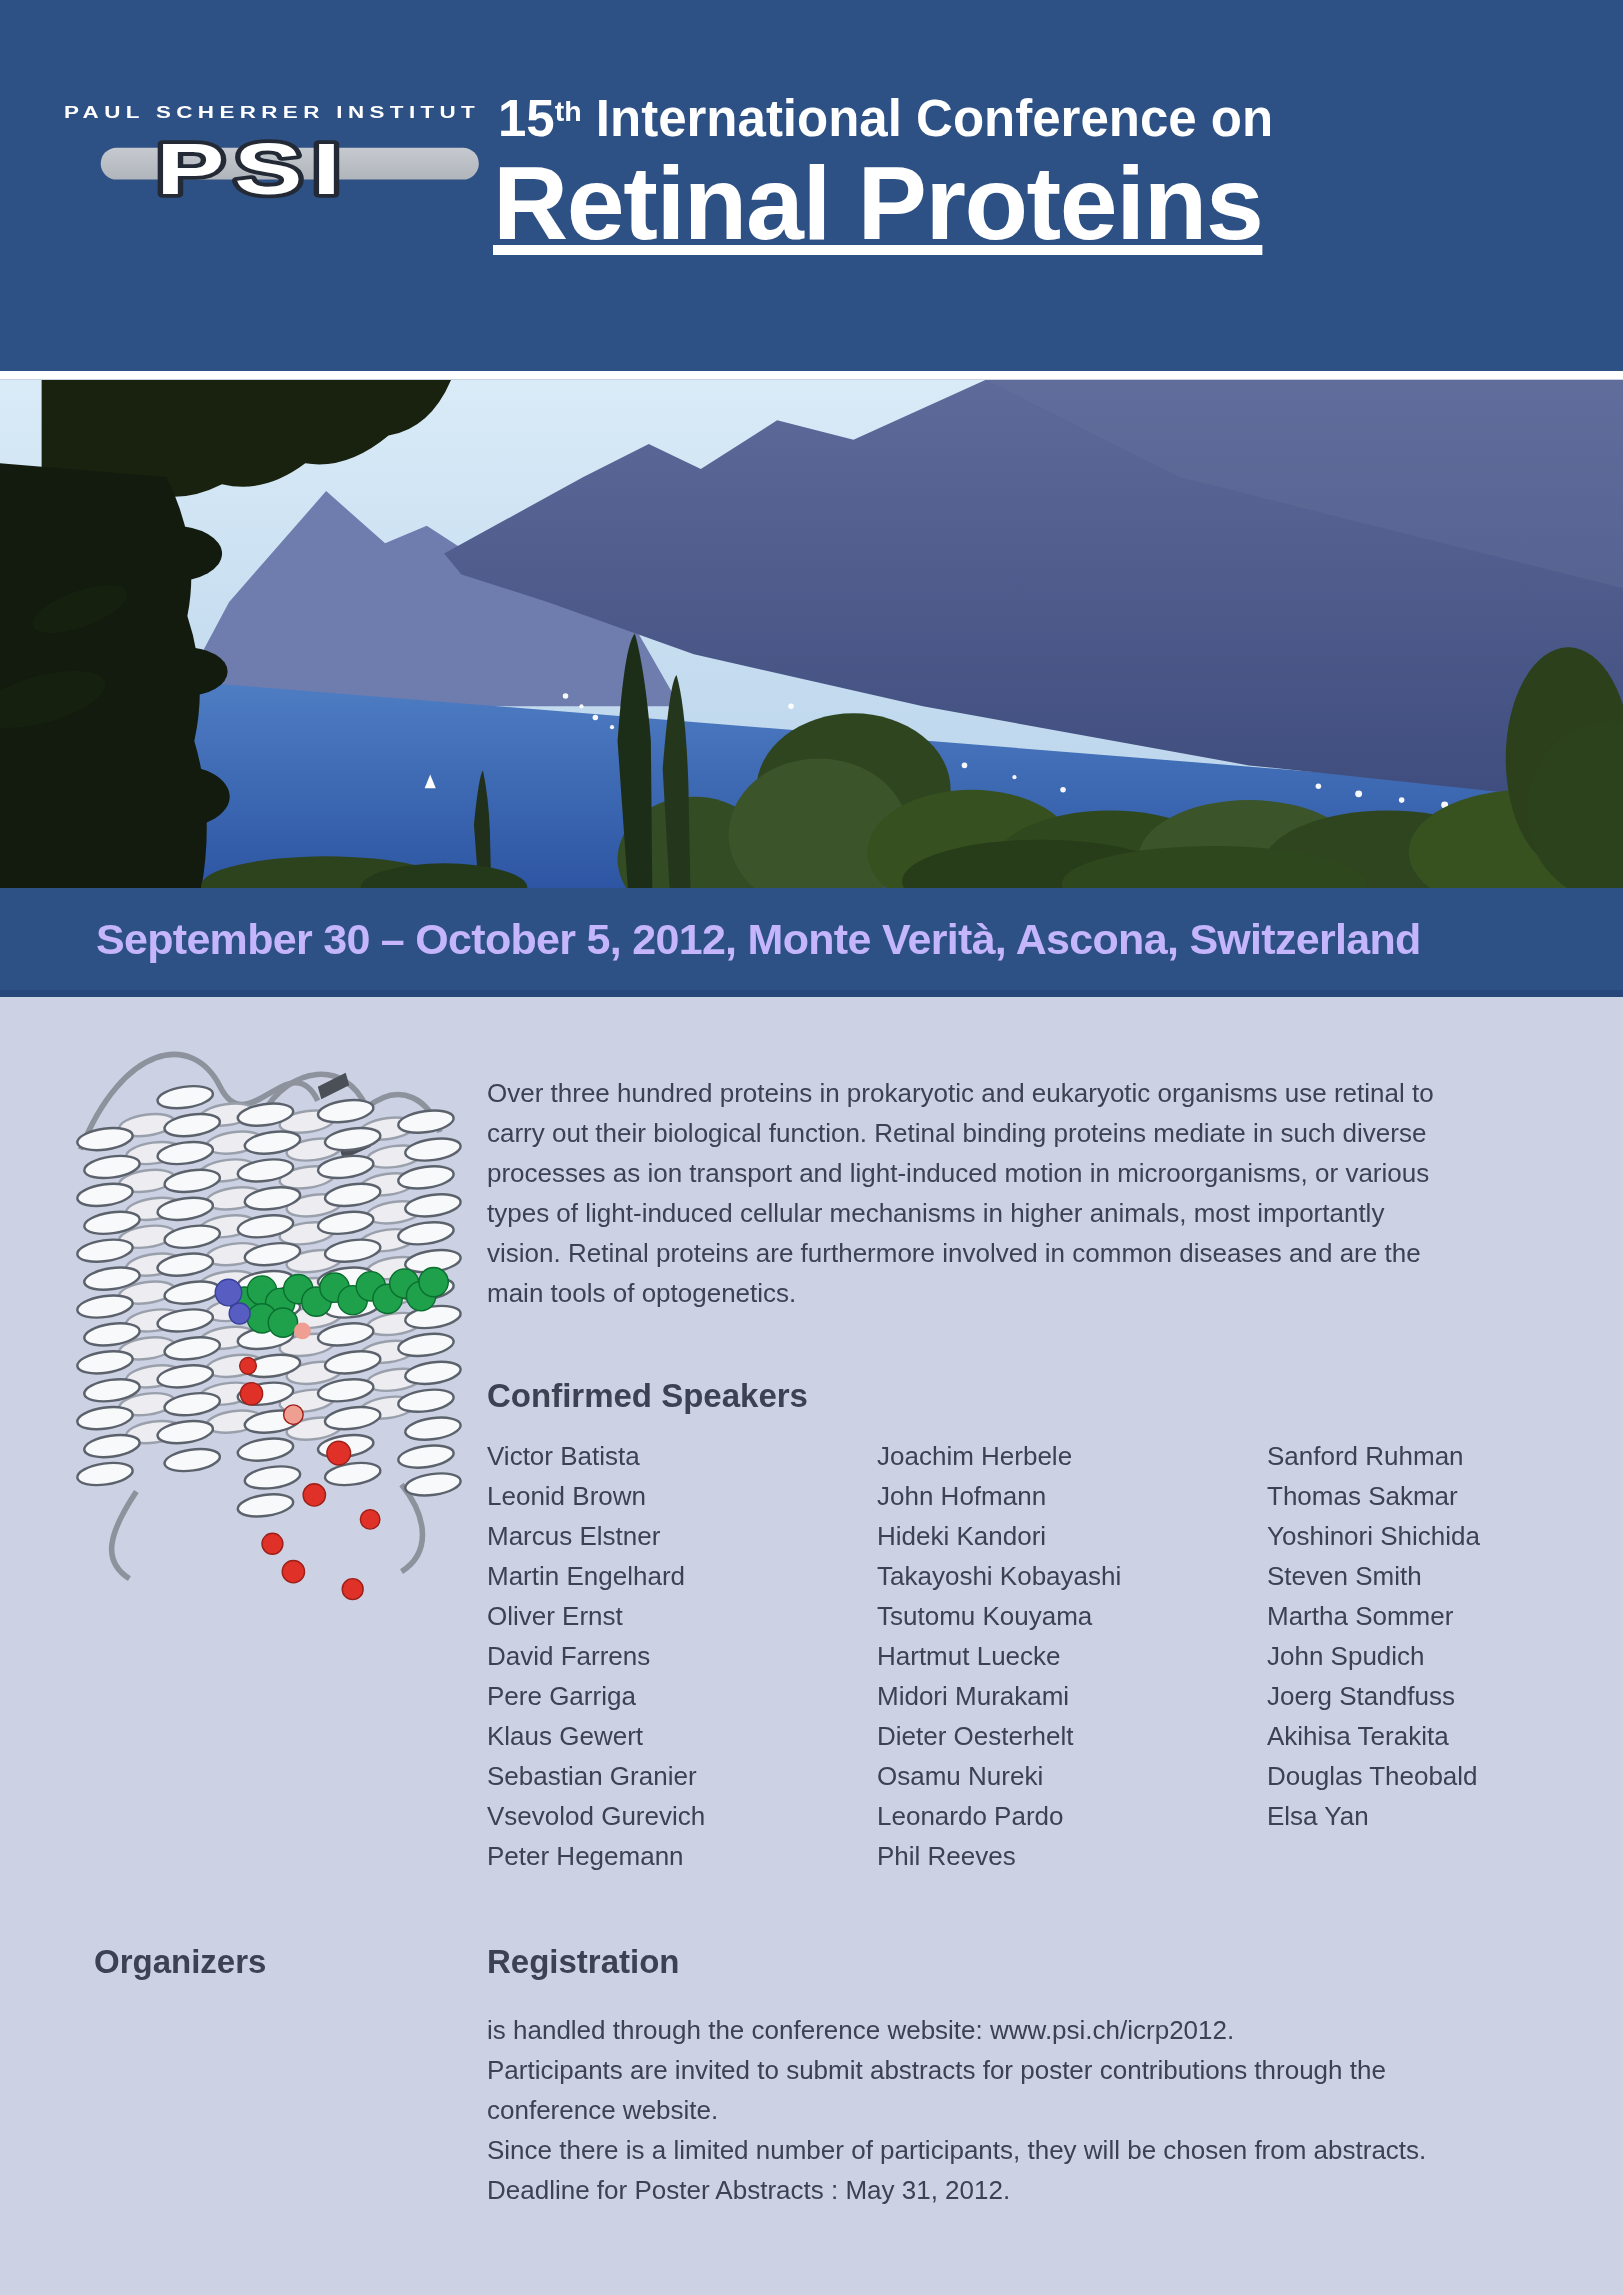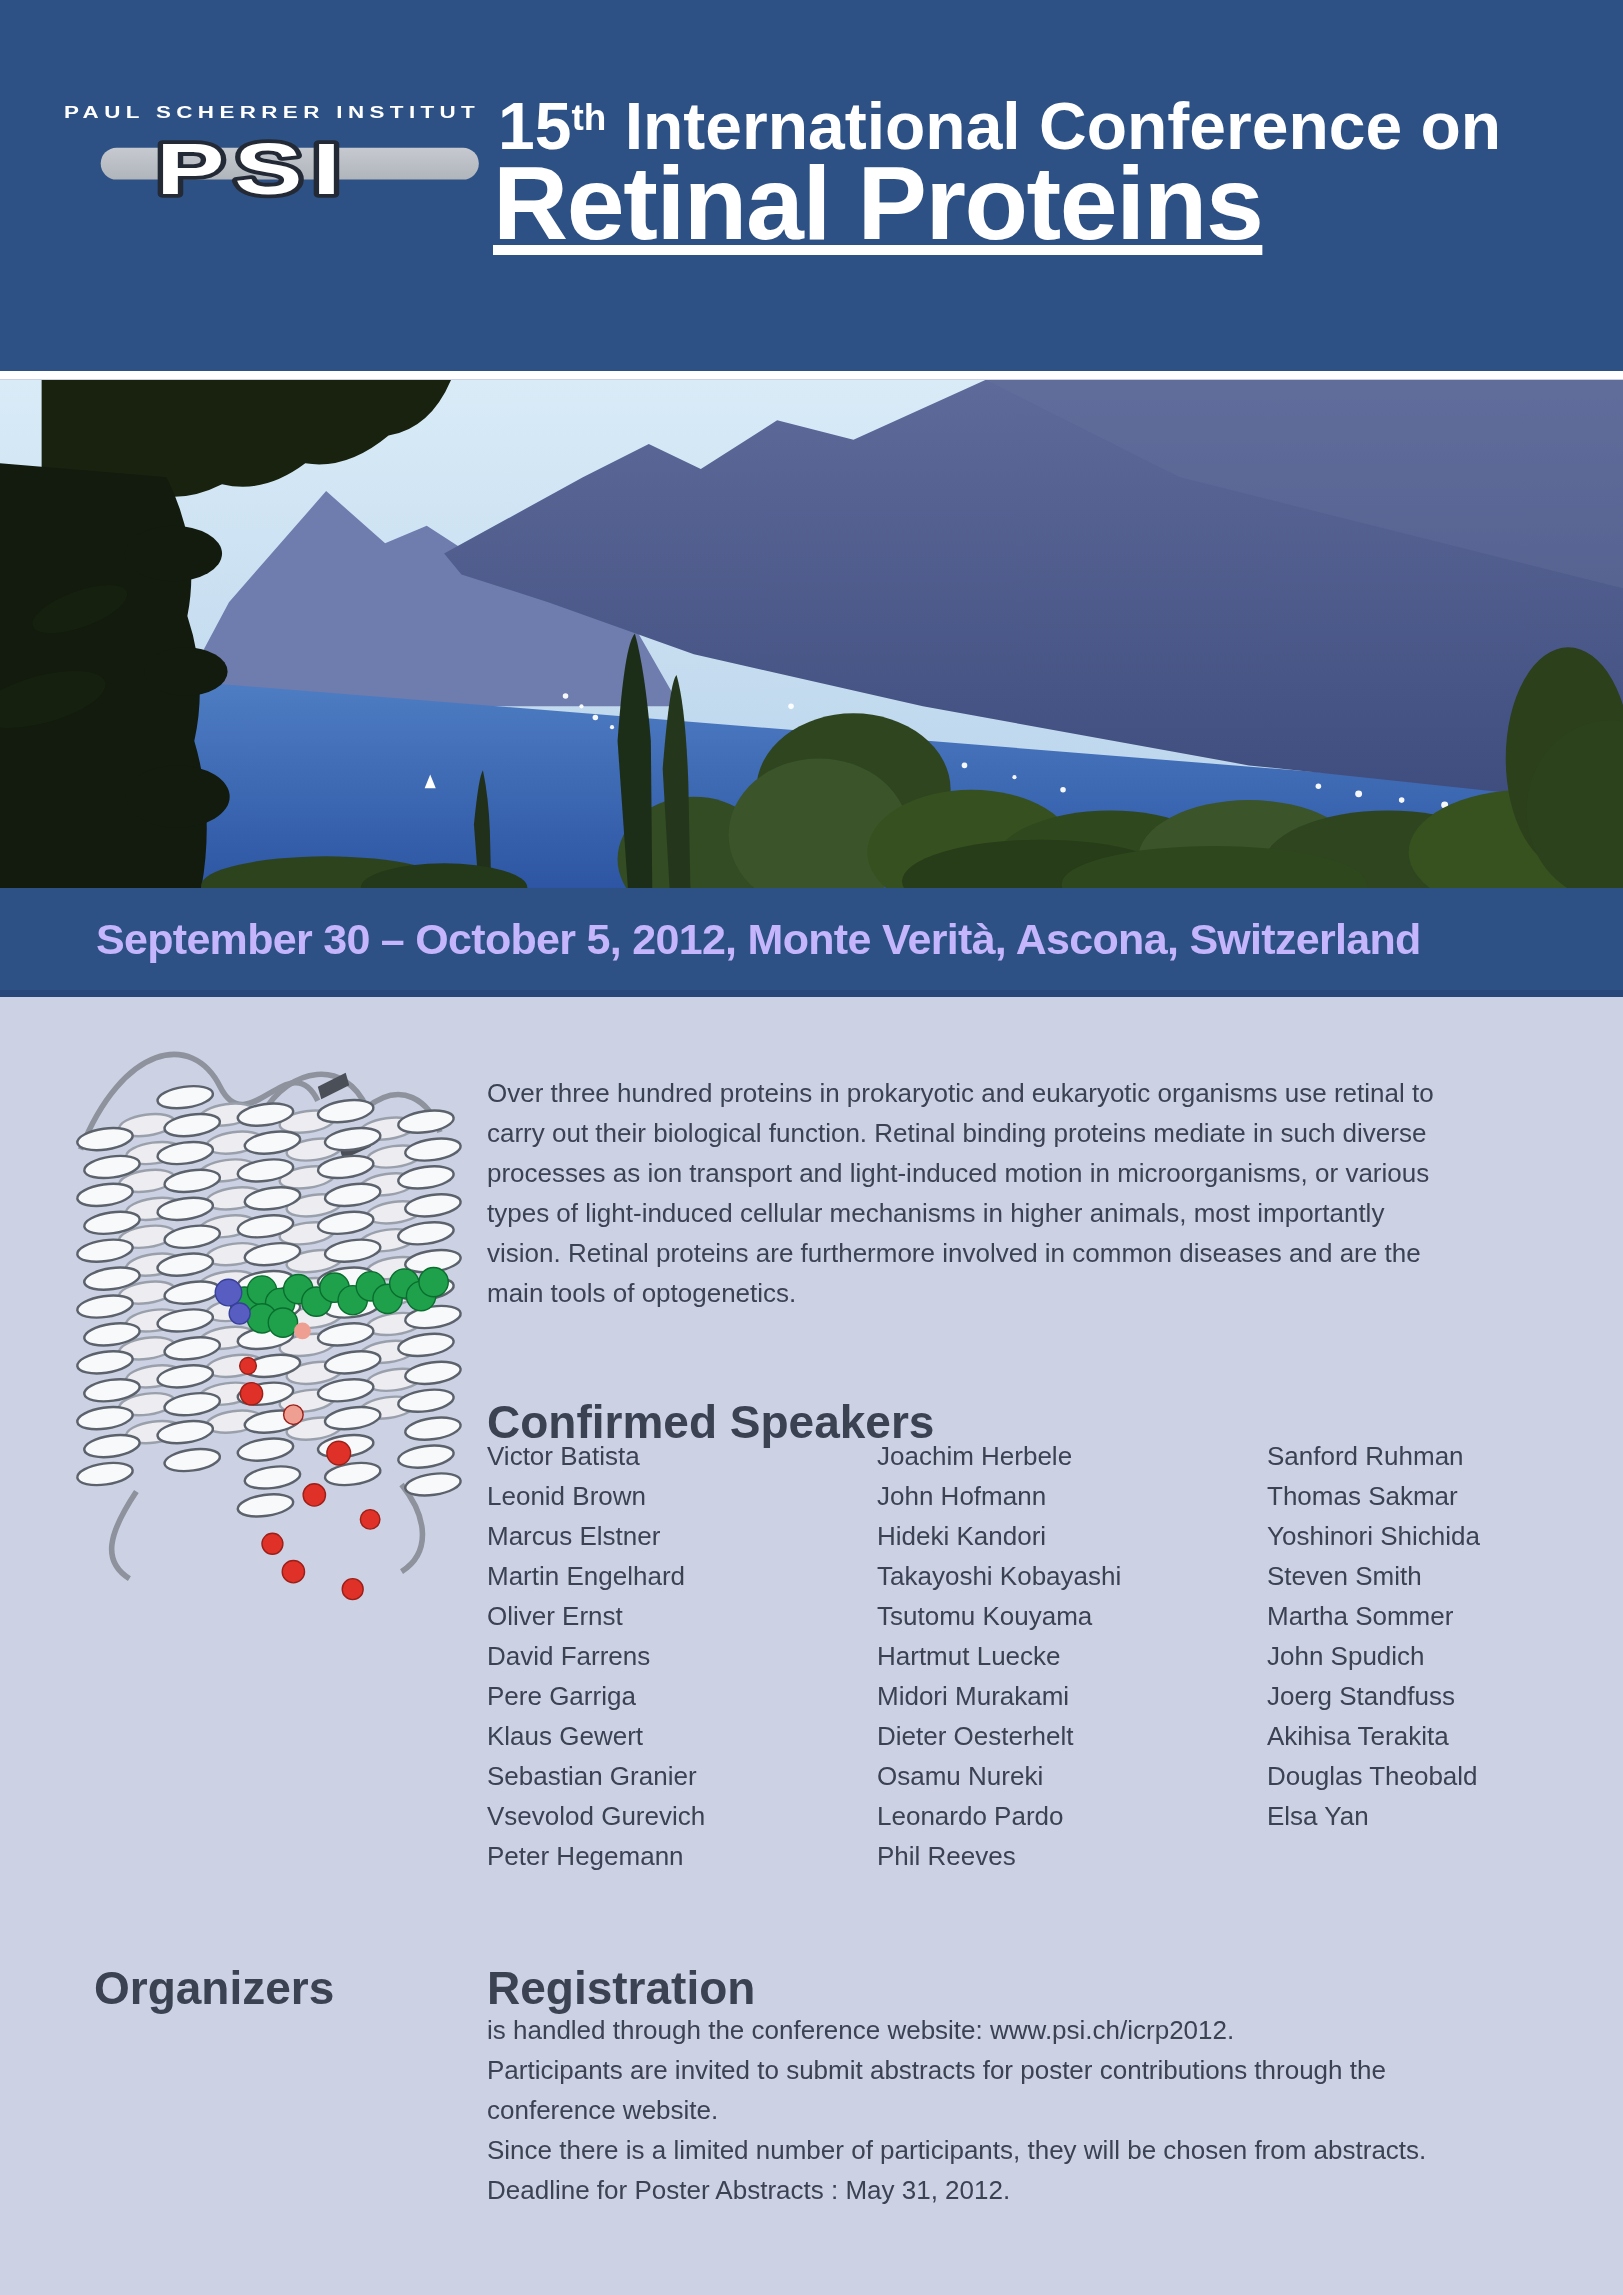--- a/index.html
+++ b/index.html
@@ -16,21 +16,21 @@
     position:relative;width:1623px;height:2295px;overflow:hidden;
     background:var(--body-lavender);
     font-family:"Liberation Sans", sans-serif;
     color:var(--text-dark);
   }
   
   .header{position:absolute;left:0;top:0;width:1623px;height:371px;background:var(--header-blue);}
   .psi-logo{position:absolute;left:61px;top:97px;width:427px;height:111px;}
   .title-line1{
     position:absolute;left:498px;top:92px;
-    font-size:66px;font-weight:bold;color:#fff;line-height:1.05;white-space:nowrap;
+    font-size:51px;font-weight:bold;color:#fff;line-height:1.05;white-space:nowrap;
   }
   .title-line1 .sup{font-size:0.56em;position:relative;top:-0.52em;}
   .title-line2{
     position:absolute;left:493px;top:151px;
     font-size:104px;font-weight:bold;color:#fff;line-height:1.0;letter-spacing:-1.4px;white-space:nowrap;text-decoration:underline;
   }
   
   .photo-gap{position:absolute;left:0;top:371px;width:1623px;height:8.3px;background:#ffffff;}
   .photo{position:absolute;left:0;top:380px;width:1623px;height:509px;}
   .photo svg{display:block;width:100%;height:100%;}
@@ -44,21 +44,21 @@
     padding-left:96px;font-size:43px;font-weight:bold;color:#c4b5fd;letter-spacing:-0.7px;white-space:nowrap;
   }
   
   .protein{position:absolute;left:38px;top:1003px;width:434px;height:628px;}
   .protein svg{display:block;width:100%;height:100%;}
   .intro{
     position:absolute;left:487px;top:1073px;width:1110px;
     font-size:26px;line-height:40px;white-space:pre-line;
   }
   .section-heading{
-    position:absolute;font-size:46px;font-weight:bold;line-height:42px;white-space:nowrap;margin-top:26px;
+    position:absolute;font-size:33px;font-weight:bold;line-height:42px;white-space:nowrap;
   }
   .speakers-heading{left:487px;top:1375px;}
   .speaker-columns{position:absolute;left:487px;top:1436px;display:flex;}
   .speaker-col{width:390px;font-size:26px;line-height:40px;}
   .organizers-heading{left:94px;top:1941px;}
   .registration-heading{left:487px;top:1941px;}
   .organizer-names{position:absolute;left:94px;top:2010px;font-size:26px;line-height:40px;}
   .registration-text{
     position:absolute;left:487px;top:2010px;width:1138px;
     font-size:26px;line-height:40px;white-space:pre-line;

